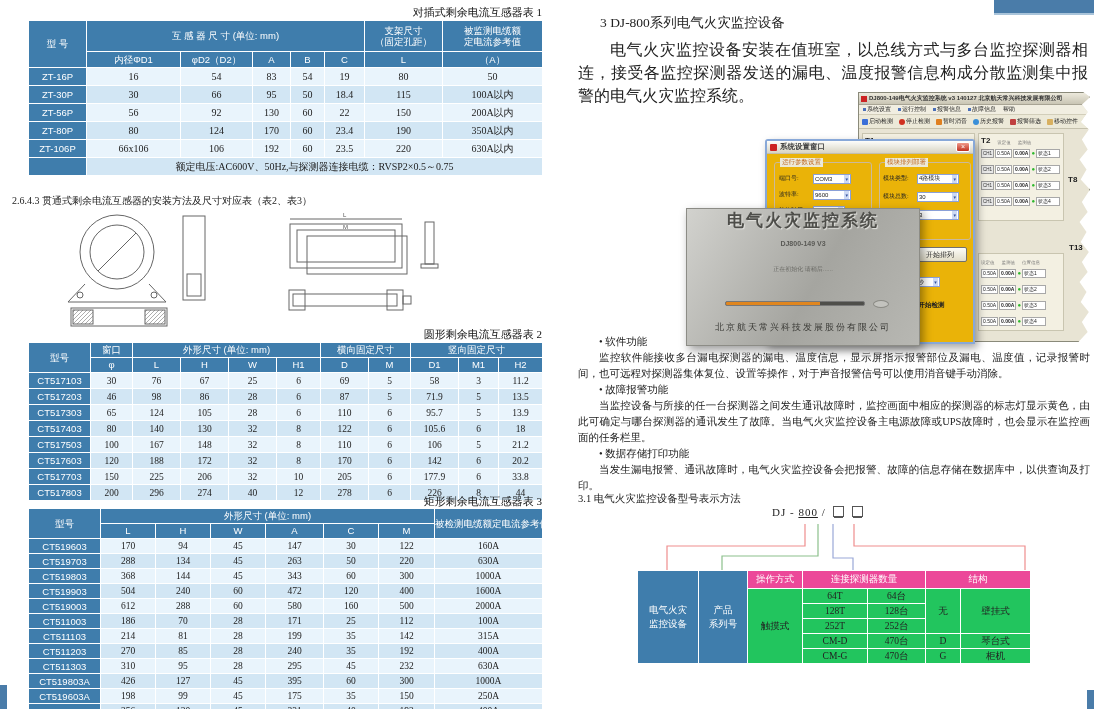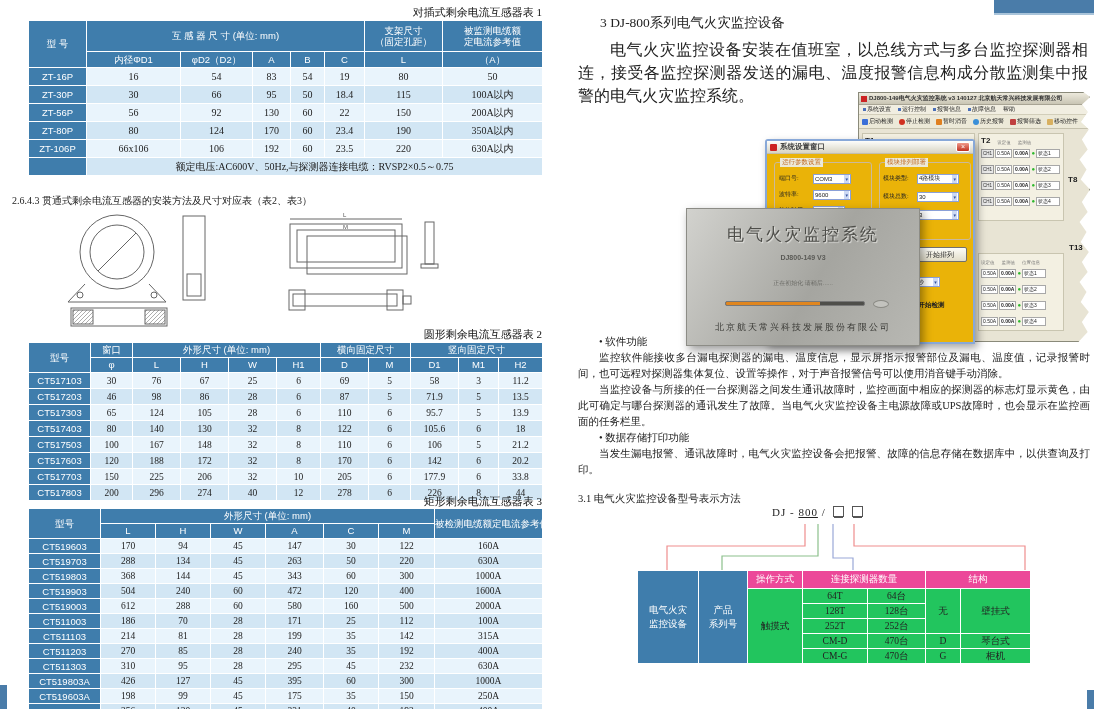--- a/index.html
+++ b/index.html
@@ -98,22 +98,22 @@
   .dd{display:inline-flex;align-items:center;justify-content:space-between;background:#fff;
        border:1px solid #8aa0d8;height:10px;font-size:6px;padding:0 1px;color:#222;}
   .ar{background:#cdd9f4;color:#33519b;font-size:5px;line-height:8px;padding:0 1px;margin-left:1px;}
   .suffix{font-size:5px;color:#555;}
   .dbtn{position:absolute;background:linear-gradient(#fdfdf8,#e2ddc8);border:1px solid #707070;
        border-radius:2px;font-size:7px;text-align:center;color:#222;}
   .dtext{position:absolute;font-size:6.5px;color:#222;display:flex;align-items:center;gap:2px;}
 
   .splash{position:absolute;z-index:3;background:linear-gradient(120deg,#d2d2ce,#a5a5a0 55%,#b8b8b3);
        border:1px solid #8c8c86;box-shadow:3px 4px 9px rgba(0,0,0,.4);text-align:center;}
-  .sp-title{font-size:17px;font-weight:normal;color:#4e4e4a;letter-spacing:2px;
-       text-shadow:1px 1px 1px #e4e4e0;margin-top:14px;}
+  .sp-title{font-size:17px;font-weight:bold;color:#4e4e4a;letter-spacing:2px;
+       text-shadow:1px 1px 1px #e4e4e0;}
   .sp-ver{font-size:7px;font-weight:bold;color:#5a5a56;margin-top:8px;}
   .sp-load{font-size:6px;color:#6b6b66;margin-top:18px;}
   .ptrack{position:absolute;left:38px;top:92px;width:140px;height:5px;background:#4e4e4a;
        border:1px solid #777;border-radius:2px;overflow:hidden;}
   .pfill{width:68%;height:100%;background:#e0861f;}
   .pbadge{position:absolute;left:186px;top:91px;width:16px;height:8px;border:1px solid #8a8a84;
        border-radius:50%;background:#c3c3be;}
   .sp-co{position:absolute;left:0;right:0;top:112px;font-size:9px;color:#3a3a36;letter-spacing:2px;
        font-family:"Liberation Serif",serif;}
 
@@ -821,20 +821,21 @@
         <div class="pfill"></div>
       </div>
     <div class="pbadge"></div>
     <div class="sp-co">北京航天常兴科技发展股份有限公司</div>
   </div>
 </div>
 
 <div class="abs bullets" style="left:578px;top:334px;width:512px">
   <p class="bt"><span>•</span> <span>软件功能</span></p>
   <p class="bb">监控软件能接收多台漏电探测器的漏电、温度信息，显示屏指示报警部位及漏电、温度值，记录报警时间，也可远程对探测器集体复位、设置等操作，对于声音报警信号可以使用消音键手动消除。</p>
+  <p class="bt"><span>•</span> <span>故障报警功能</span></p>
   <p class="bb">当监控设备与所接的任一台探测器之间发生通讯故障时，监控画面中相应的探测器的标志灯显示黄色，由此可确定与哪台探测器的通讯发生了故障。当电气火灾监控设备主电源故障或UPS故障时，也会显示在监控画面的任务栏里。</p>
   <p class="bt"><span>•</span> <span>数据存储打印功能</span></p>
   <p class="bb">当发生漏电报警、通讯故障时，电气火灾监控设备会把报警、故障的信息存储在数据库中，以供查询及打印。</p>
 </div>
 
 <div class="abs sec" style="left:578px;top:492px">3.1 电气火灾监控设备型号表示方法</div>
 
 <div class="abs mcode" style="left:772px;top:506px">
   <span>DJ - </span><span class="series">800</span><span> / </span><span class="mbox"></span><span class="mbox"></span>
 </div>

